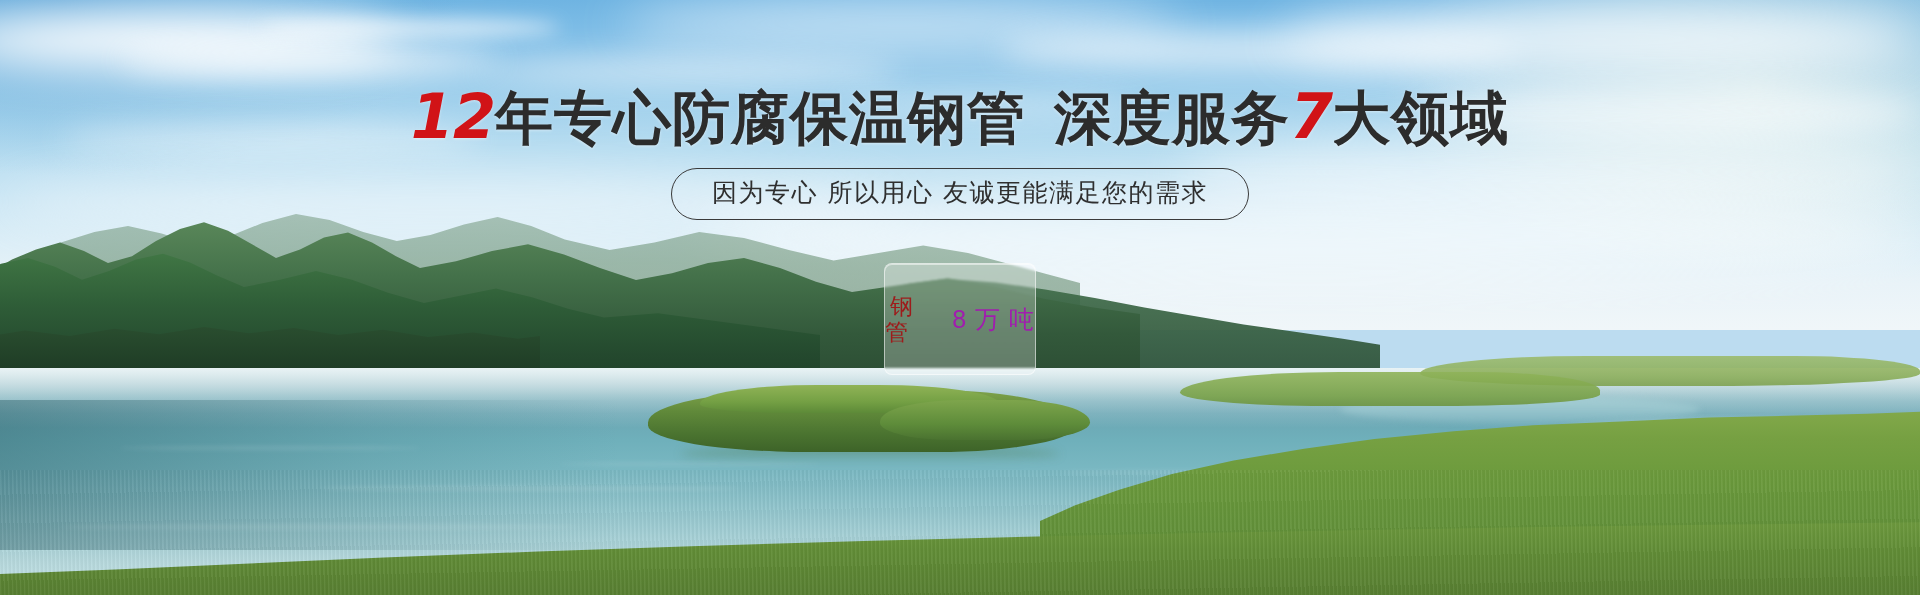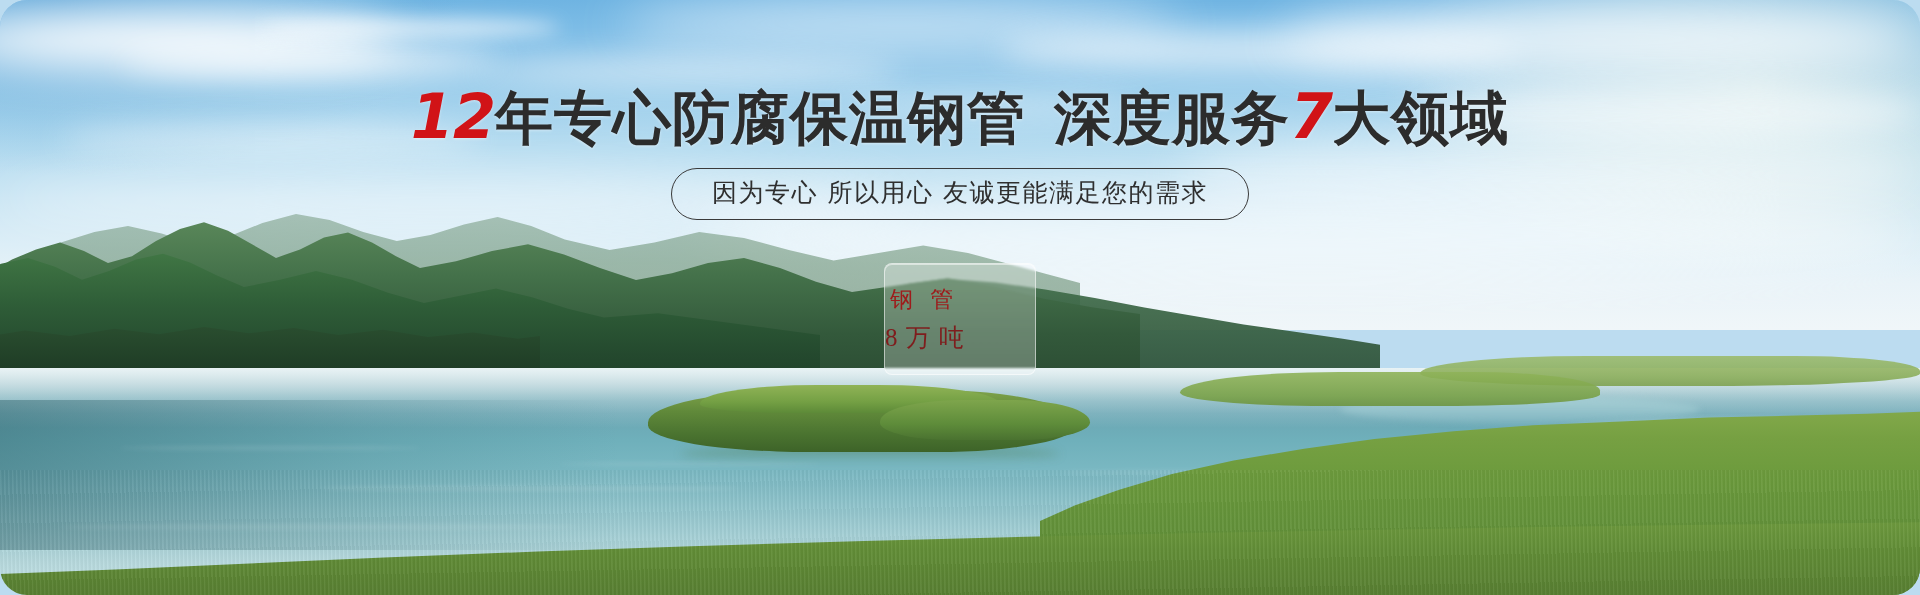--- a/index.html
+++ b/index.html
@@ -7,21 +7,20 @@
   body {
     font-family:"Liberation Sans","DejaVu Sans",sans-serif;
     background:#bcdcf0;
   }
 
   .banner {
     position:relative;
     width:1920px;
     height:595px;
     overflow:hidden;
-    border-radius:27px;
   }
 
   
   .sky {
     position:absolute; left:0; top:0; width:1920px; height:330px;
     background:
       linear-gradient(to bottom,
         #6fb4e2 0%,
         #7cbce6 8%,
         #8cc4e8 18%,
@@ -252,40 +251,40 @@
     display:flex; justify-content:center; gap:8px;
   }
   .card {
     width:152px;
     height:112px;
     border-radius:8px;
     border:1px solid rgba(255,255,255,0.55);
     background:rgba(255,255,255,0.26);
     backdrop-filter:blur(1px);
     display:flex;
-    flex-direction:column;
-    align-items:flex-start;
+    flex-direction:row;
+    align-items:center;
     justify-content:center;
     gap:12px;
     box-shadow:inset 0 1px 0 rgba(255,255,255,0.5);
   }
   .card-label {
     font-size:23px;
     line-height:26px;
     letter-spacing:5px;
     text-indent:5px;
     color:#9e1b1b;
     font-family:"DejaVu Sans","Liberation Sans",sans-serif;
   }
   .card-value {
     font-size:25px;
     line-height:28px;
     letter-spacing:1px;
-    color:#7f1d1d;
-    font-family:Liberation Serif, serif;
+    color:#a21caf;
+    font-family:Liberation Sans, sans-serif;
     white-space:nowrap;
   }
   .card-value sup {
     font-size:15px;
     vertical-align:super;
     line-height:0;
   }
 </style>
 </head>
 <body>

